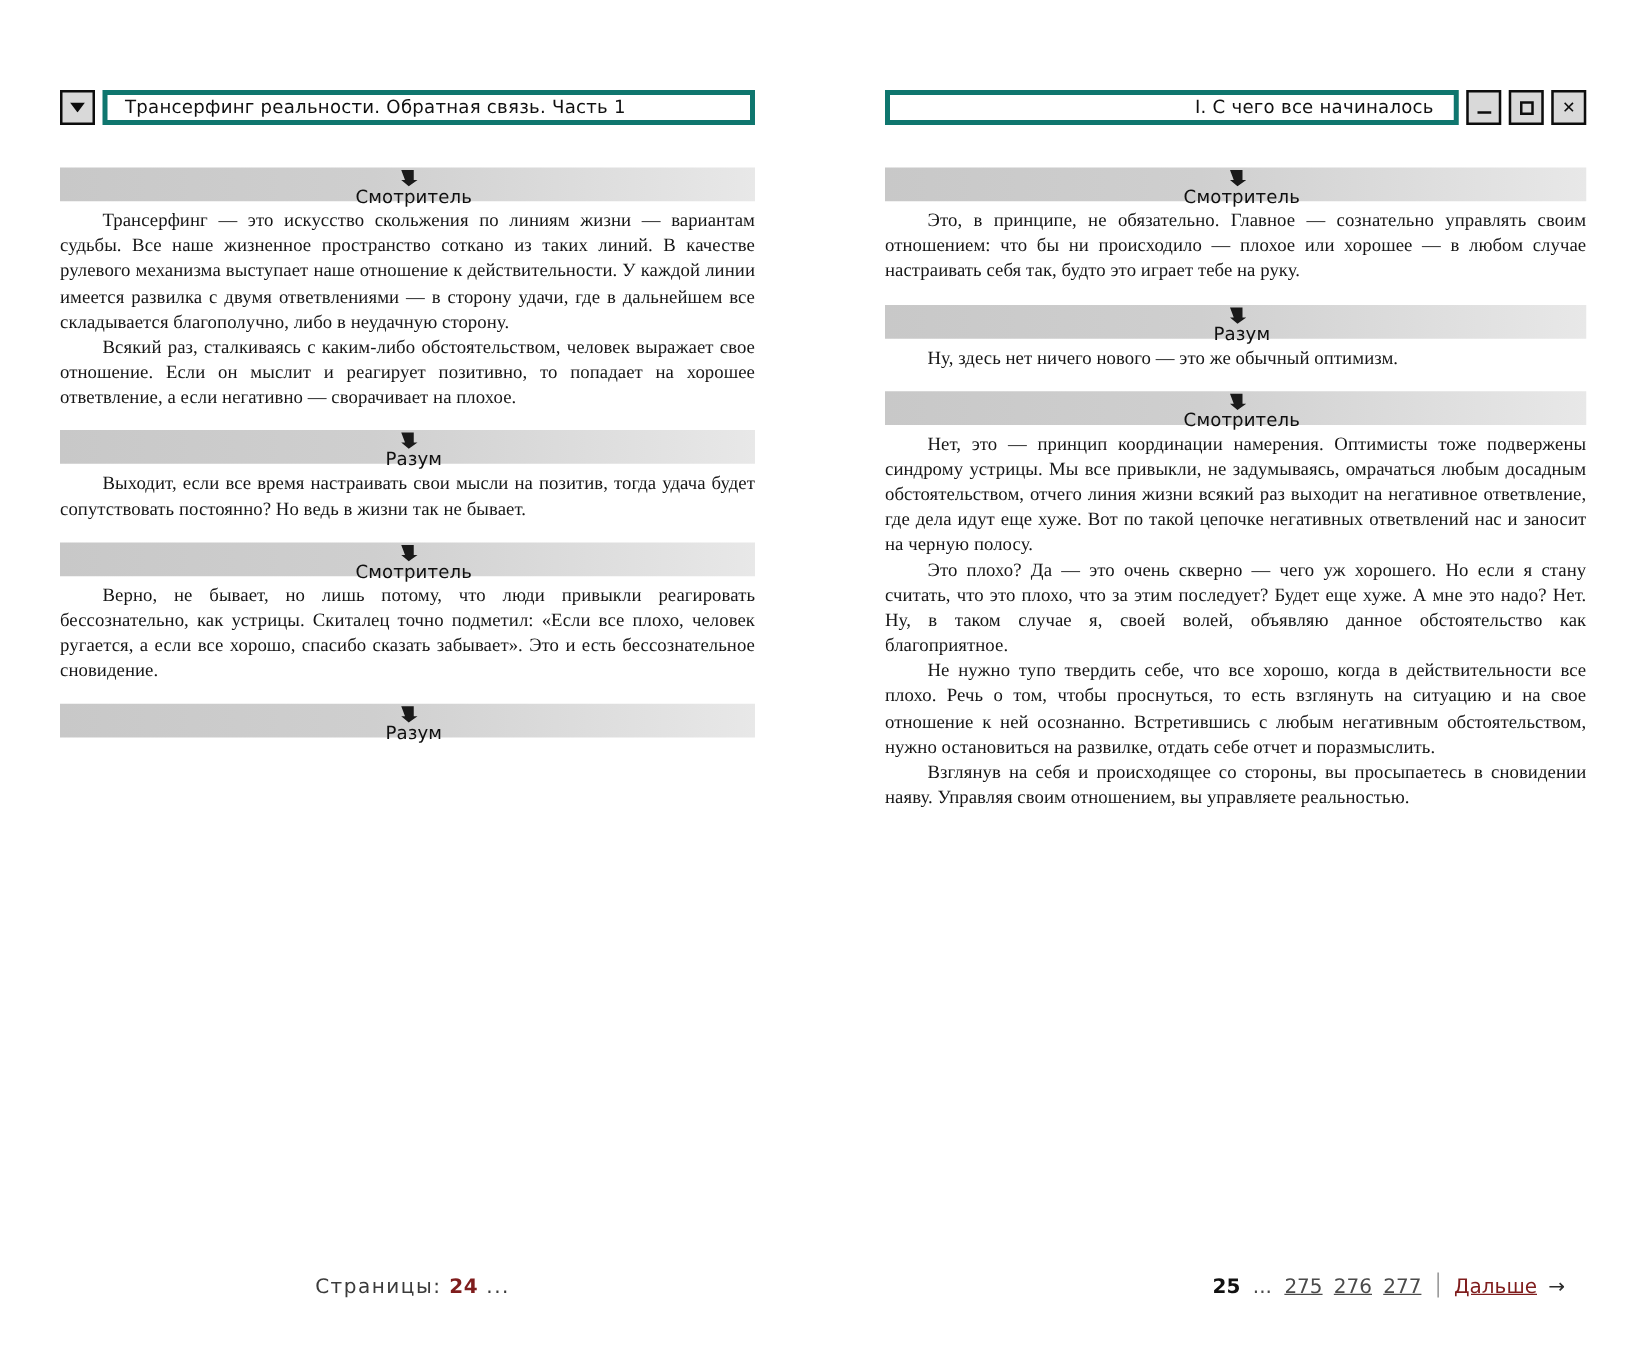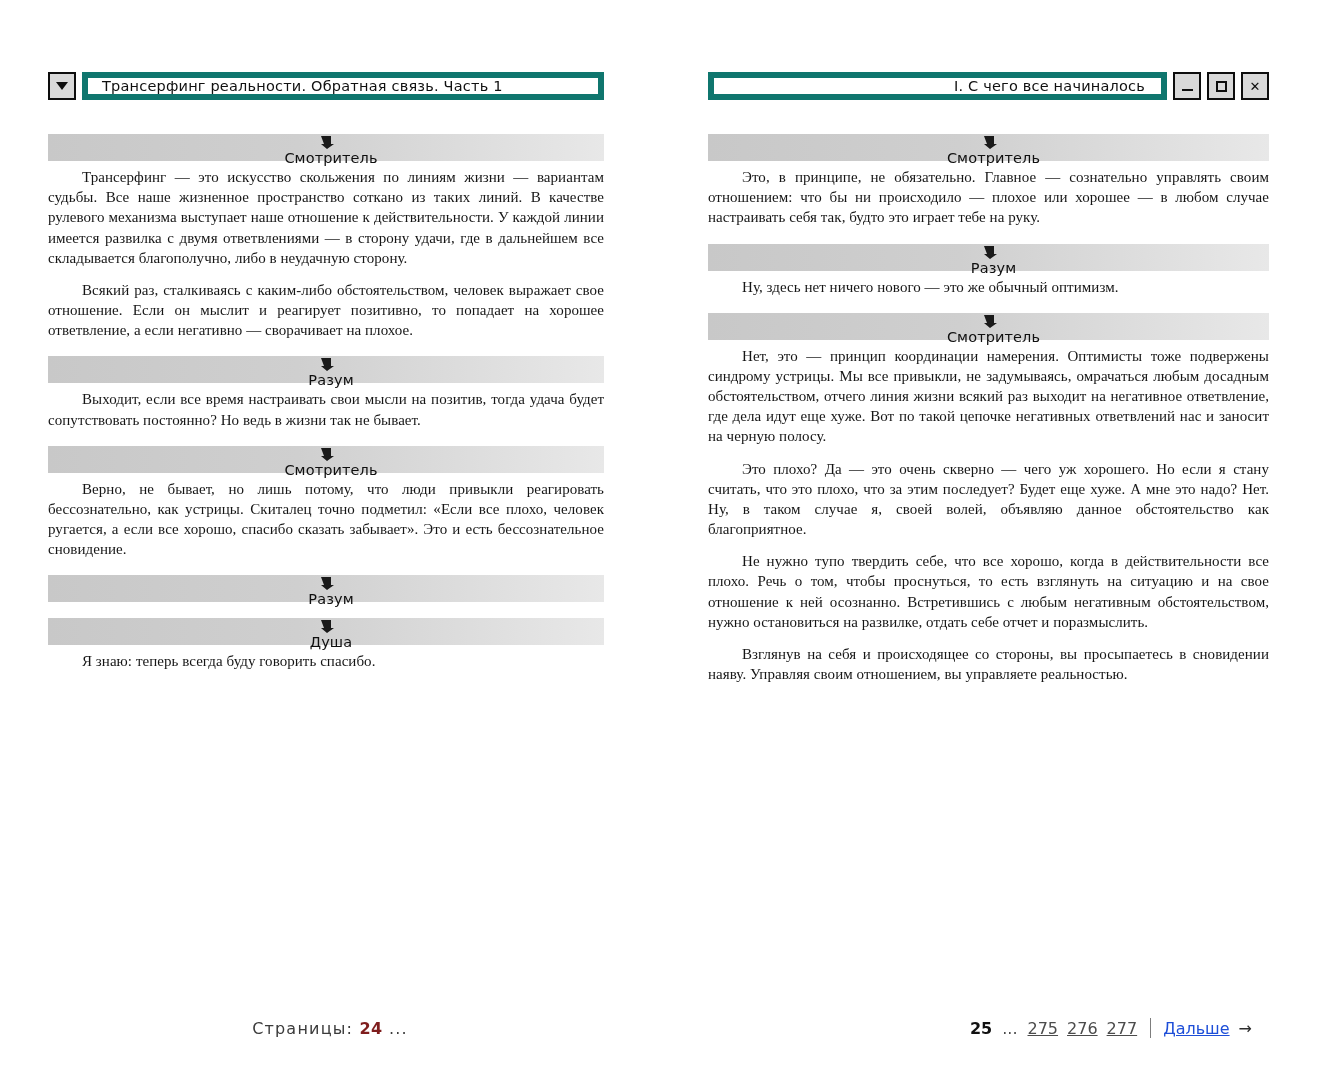--- a/index.html
+++ b/index.html
@@ -35,21 +35,21 @@
   }
 
   
   .titlebar {
     display: flex;
     align-items: stretch;
     height: 28px;
     margin-bottom: 34px;
   }
   .tb-box {
-    border: 6px solid #0f766e;
+    border: 4px solid #0f766e;
     background: #ffffff;
     flex: 1;
     display: flex;
     align-items: center;
     font-family: "DejaVu Sans", sans-serif;
     font-size: 14.5px;
     letter-spacing: .2px;
     color: #101010;
   }
   .tb-left-text { padding-left: 14px; }
@@ -110,21 +110,21 @@
   p.para {
     margin: 0 0 0 0;
     font-size: 15px;
     line-height: 1.345;
     text-align: justify;
     text-indent: 34px;
     color: #161616;
     letter-spacing: .05px;
   }
   .block { margin-bottom: 4px; }
-  .block p.para + p.para { margin-top: 12px; }
+  .block p.para + p.para { margin-top: 0; }
 
   
   .footer-left {
     position: absolute;
     left: 0; right: 0;
     bottom: 42px;
     text-align: center;
     font-family: "DejaVu Sans", sans-serif;
     font-size: 16px;
     color: #3b3b3b;
@@ -155,21 +155,21 @@
     color: #4b4b4b;
     margin-right: 9px;
   }
   .footer-right .sep {
     display: inline-block;
     width: 1px; height: 20px;
     background: #7d7d7d;
     margin: 0 12px 0 4px;
   }
   .footer-right .next {
-    color: #1d4ed8;
+    color: #7f1d1d;
     text-decoration: underline;
     margin-right: 9px;
   }
   .footer-right .next-arrow {
     font-family: "DejaVu Sans", sans-serif;
     font-size: 16px;
     color: #2c2c2c;
     text-decoration: none;
   }
 </style>
@@ -222,29 +222,20 @@
 
     <div class="block">
       <div class="speaker">
         <svg class="arrow-icon" viewBox="0 0 16 16">
           <path d="M2 2 L12 2 L12 10 L15 10 L8 15 L2 10 L5 10 Z" fill="#1a1a1a"></path>
         </svg>
         <span class="label">Разум</span>
       </div>
     </div>
 
-    <div class="block">
-      <div class="speaker">
-        <svg class="arrow-icon" viewBox="0 0 16 16">
-          <path d="M2 2 L12 2 L12 10 L15 10 L8 15 L2 10 L5 10 Z" fill="#1a1a1a"></path>
-        </svg>
-        <span class="label">Душа</span>
-      </div>
-      <p class="para">Я знаю: теперь всегда буду говорить спасибо.</p>
-    </div>
 
     <div class="footer-left">
       <span>Страницы:</span>
       <span class="cur">24</span>
       <span>...</span>
     </div>
   </div>
 
   <div class="col col-right">
 

